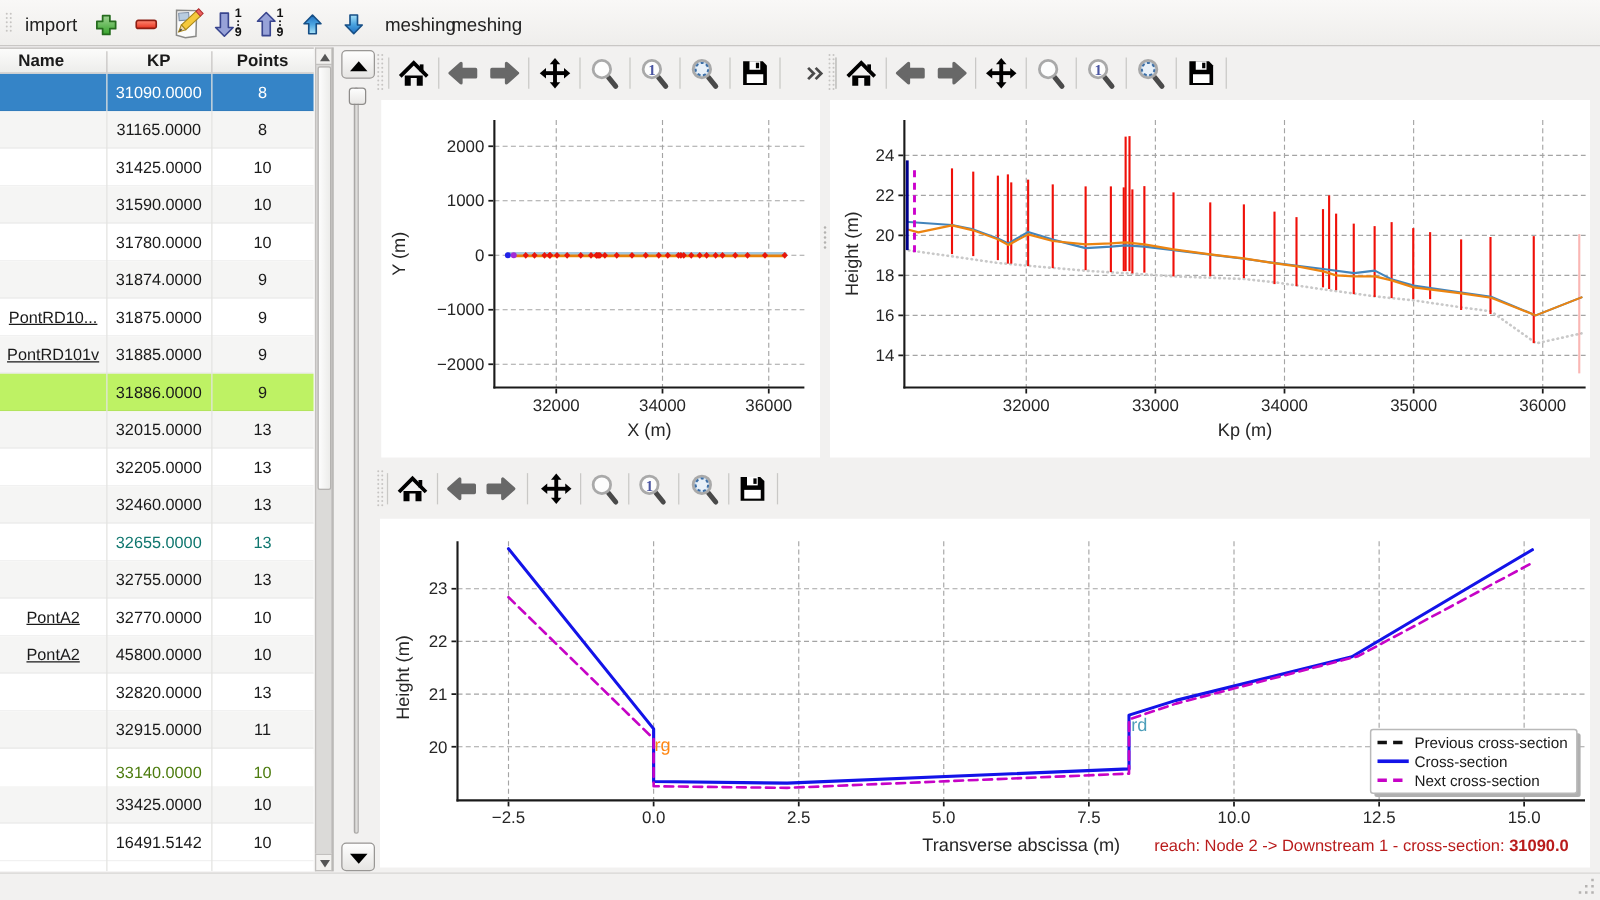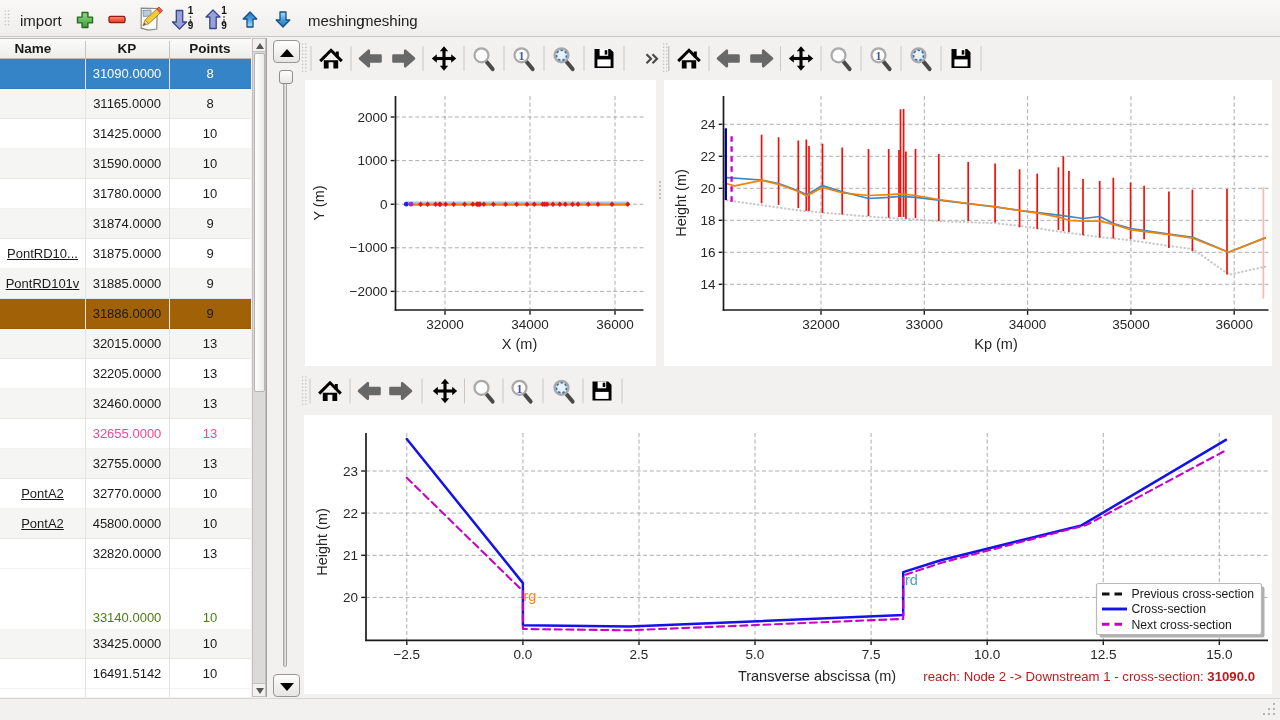--- a/index.html
+++ b/index.html
@@ -76,41 +76,41 @@
     <div class="trow" style="top:180px;background:#ffffff;color:#1a1a1a">
       <div class="c1">PontRD10...</div>
       <div class="c2">31875.0000</div>
       <div class="c3">9</div>
     </div>
     <div class="trow" style="top:210px;background:#f5f5f4;color:#1a1a1a">
       <div class="c1">PontRD101v</div>
       <div class="c2">31885.0000</div>
       <div class="c3">9</div>
     </div>
-    <div class="trow" style="top:240px;background:#a16207;color:#1a1a1a">
+    <div class="trow" style="top:240px;background:#bef264;color:#1a1a1a">
       <div class="c1"></div>
       <div class="c2">31886.0000</div>
       <div class="c3">9</div>
     </div>
     <div class="trow" style="top:270px;background:#f5f5f4;color:#1a1a1a">
       <div class="c1"></div>
       <div class="c2">32015.0000</div>
       <div class="c3">13</div>
     </div>
     <div class="trow" style="top:300px;background:#ffffff;color:#1a1a1a">
       <div class="c1"></div>
       <div class="c2">32205.0000</div>
       <div class="c3">13</div>
     </div>
     <div class="trow" style="top:330px;background:#f5f5f4;color:#1a1a1a">
       <div class="c1"></div>
       <div class="c2">32460.0000</div>
       <div class="c3">13</div>
     </div>
-    <div class="trow" style="top:360px;background:#ffffff;color:#ec4899">
+    <div class="trow" style="top:360px;background:#ffffff;color:#0f766e">
       <div class="c1"></div>
       <div class="c2">32655.0000</div>
       <div class="c3">13</div>
     </div>
     <div class="trow" style="top:390px;background:#f5f5f4;color:#1a1a1a">
       <div class="c1"></div>
       <div class="c2">32755.0000</div>
       <div class="c3">13</div>
     </div>
     <div class="trow" style="top:420px;background:#ffffff;color:#1a1a1a">
@@ -120,20 +120,25 @@
     </div>
     <div class="trow" style="top:450px;background:#f5f5f4;color:#1a1a1a">
       <div class="c1">PontA2</div>
       <div class="c2">45800.0000</div>
       <div class="c3">10</div>
     </div>
     <div class="trow" style="top:480px;background:#ffffff;color:#1a1a1a">
       <div class="c1"></div>
       <div class="c2">32820.0000</div>
       <div class="c3">13</div>
+    </div>
+    <div class="trow" style="top:510px;background:#f5f5f4;color:#1a1a1a">
+      <div class="c1"></div>
+      <div class="c2">32915.0000</div>
+      <div class="c3">11</div>
     </div>
     <div class="trow" style="top:544px;background:#ffffff;color:#4d7c0f">
       <div class="c1"></div>
       <div class="c2">33140.0000</div>
       <div class="c3">10</div>
     </div>
     <div class="trow" style="top:570px;background:#f5f5f4;color:#1a1a1a">
       <div class="c1"></div>
       <div class="c2">33425.0000</div>
       <div class="c3">10</div>

